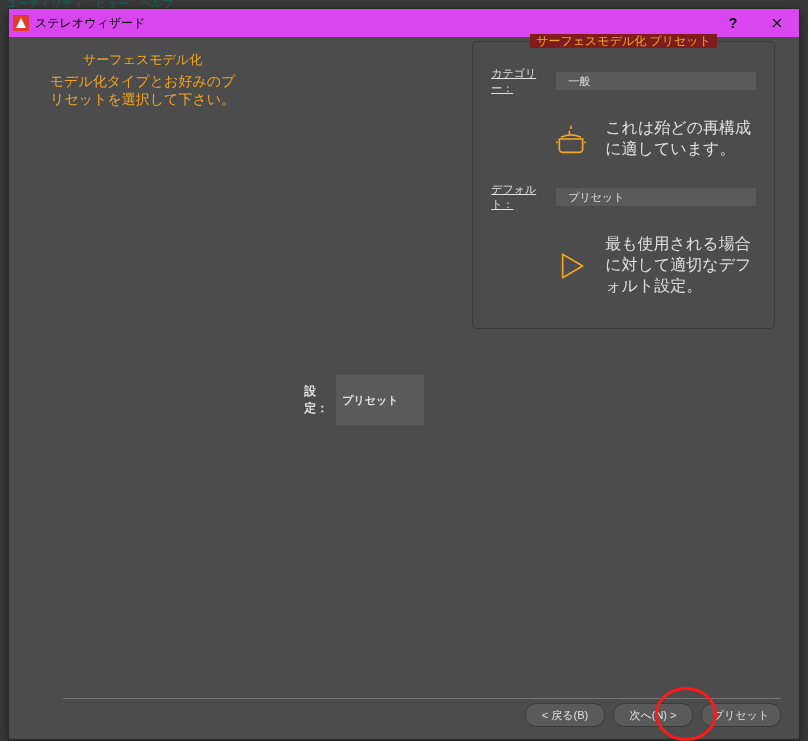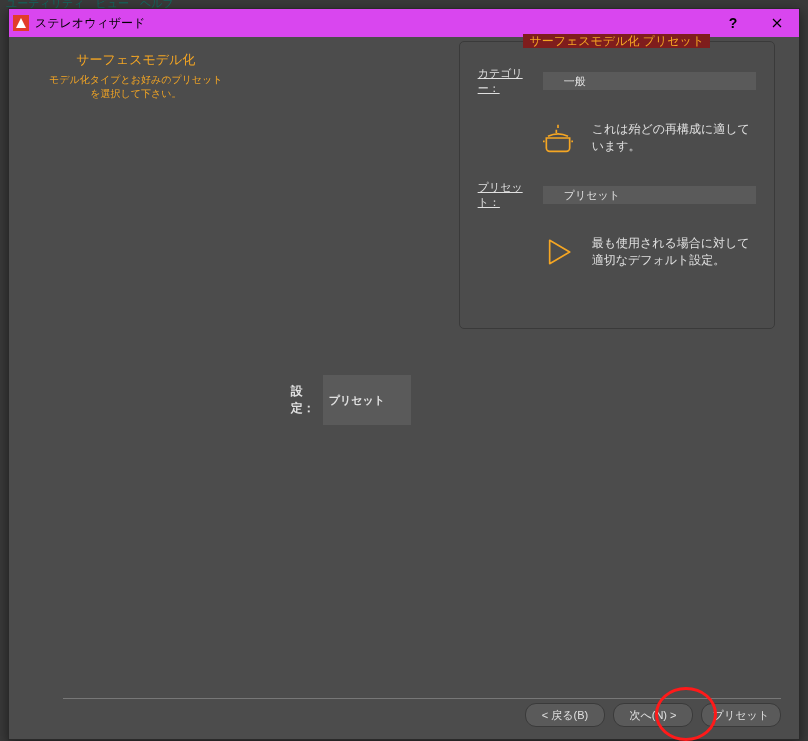--- a/index.html
+++ b/index.html
@@ -94,21 +94,21 @@
     padding: 14px 0 6px 0;
   }
   .heading h1 {
     margin: 0;
     font-size: 13px;
     font-weight: normal;
     color: #f5a623;
   }
   .heading p {
     margin: 4px 0 0 0;
-    font-size: 10px;
+    font-size: 14px;
     color: #f5a623;
   }
   hr.sep {
     border: none;
     border-top: 1px solid #777;
     margin: 8px 20px 0 20px;
   }
 
   
   .settings-row {
@@ -167,35 +167,35 @@
     color: #e0e0e0;
     text-decoration: underline;
   }
   .field-row .input-combo {
     flex: 1;
     height: 18px;
     background: #5a5a5a;
     color: #e0e0e0;
     font-size: 11px;
     line-height: 18px;
-    padding: 0 21px;
+    padding: 0 12px;
   }
 
   .desc-row {
     display: flex;
     align-items: center;
     gap: 14px;
     margin: 22px 0 22px 60px;
   }
   .desc-row .icon {
     width: 40px; height: 40px;
     flex-shrink: 0;
   }
   .desc-row .text {
-    font-size: 12px;
+    font-size: 16px;
     color: #e0e0e0;
     font-family: Liberation Serif, serif;
   }
 
   
   .button-bar {
     position: absolute;
     bottom: 12px;
     right: 18px;
     left: 18px;
@@ -290,21 +290,21 @@
             <path class="accent-stroke" d="M10 24 h28 v12 a4 4 0 0 1 -4 4 h-20 a4 4 0 0 1 -4 -4 z"></path>
             <path class="accent-stroke" d="M8 28 h-2 M42 28 h-2"></path>
             <path class="accent-stroke" d="M12 22 q12 -6 24 0"></path>
             <path class="accent-stroke" d="M22 14 v4 M24 8 v4"></path>
           </svg>
         </div>
         <span class="text">これは殆どの再構成に適しています。</span>
       </div>
 
       <div class="field-row">
-        <span class="label">プリセット：</span>
+        <span class="label">デフォルト：</span>
         <div class="input-combo">プリセット</div>
       </div>
       <div class="desc-row">
         <div class="icon">
           <svg viewBox="0 0 48 48" width="40" height="40">
             <path class="accent-stroke" d="M14 10 L38 24 L14 38 Z" stroke-linejoin="round"></path>
           </svg>
         </div>
         <span class="text">最も使用される場合に対して適切なデフォルト設定。</span>
       </div>

